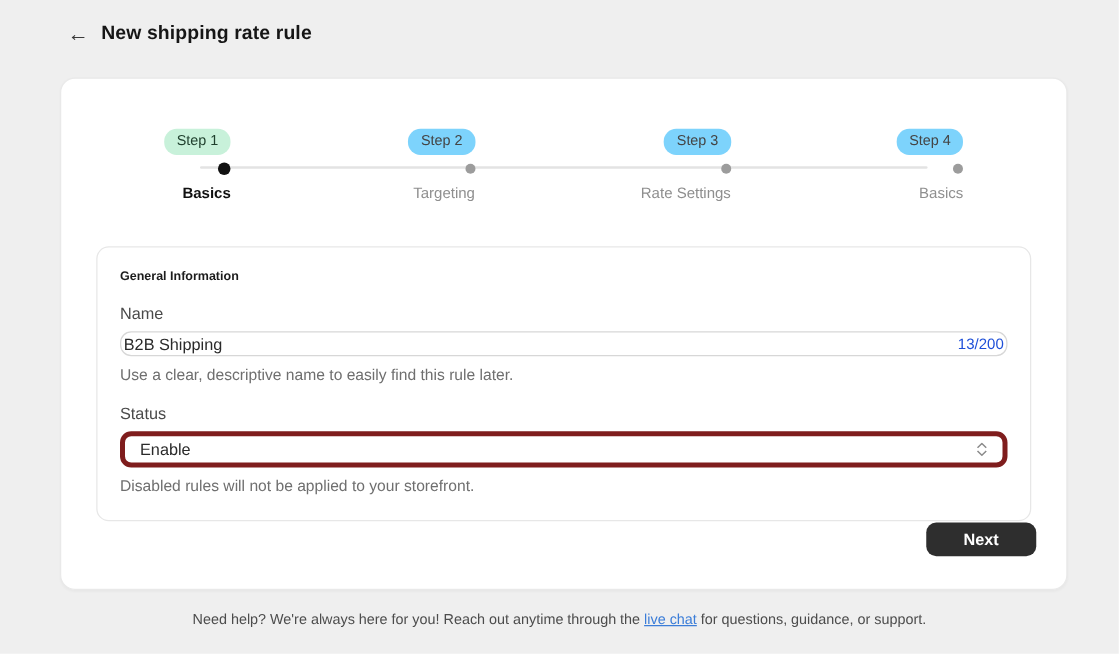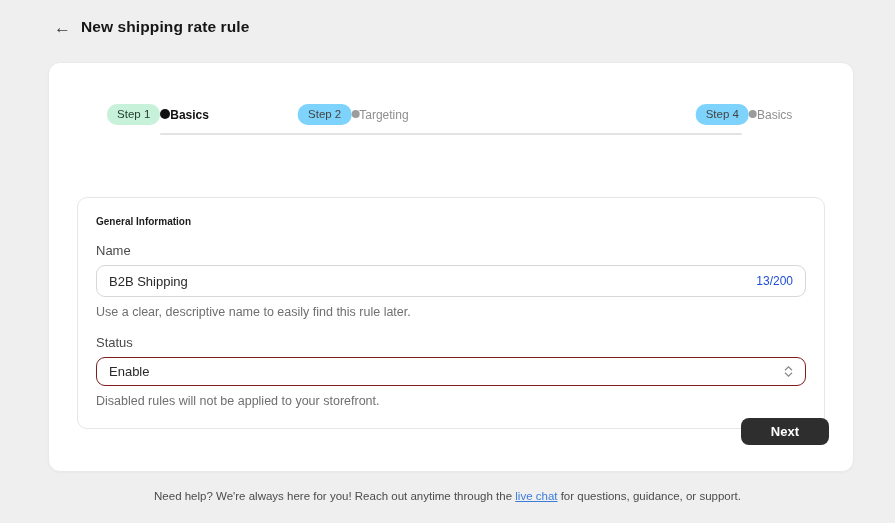--- a/index.html
+++ b/index.html
@@ -34,21 +34,21 @@
   
   .stepper {
     position:relative; width:586px; margin:40px auto 0 auto; height:58px;
   }
   .stepper-track {
     position:absolute; left:2px; right:2px; top:30px; height:2px;
     background:#e3e3e3; border-radius:2px;
   }
   .step {
     position:absolute; top:0; transform:translateX(-50%);
-    display:flex; flex-direction:row; align-items:center;
+    display:flex; flex-direction:column; align-items:flex-end;
   }
   .step-badge {
     font-size:11.5px; color:#444; background:#7dd3fc;
     padding:3px 10px; border-radius:10px; line-height:1.3;
     white-space:nowrap;
   }
   .step-dot {
     width:8px; height:8px; border-radius:50%; background:#9c9c9c;
     margin:7px 0 8px 0; position:relative; z-index:2;
   }
@@ -66,33 +66,33 @@
     padding:18px 18px 20px 18px;
     background:#fff;
   }
   .section-title { font-size:10px; font-weight:bold; color:#1c1c1c; }
 
   .field-label { font-size:13px; color:#4a4a4a; margin:16px 0 7px 0; }
 
   .input-wrap {
     display:flex; align-items:center;
     border:1px solid #d7d7d7; border-radius:9px;
-    height:32px; padding:0 12px; background:#fff;
+    height:20px; padding:0 2px; background:#fff;
   }
   .input-wrap input {
     border:none; outline:none; flex:1; font-size:13px; color:#2a2a2a;
     font-family:"Liberation Sans", sans-serif; background:transparent;
   }
   .char-counter { font-size:12px; color:#1d4ed8; margin-left:8px; }
 
   .helper-text { font-size:12.5px; color:#6f6f6f; margin-top:8px; }
 
   .select-wrap {
     display:flex; align-items:center; justify-content:space-between;
-    border:1px solid #7f1d1d; border-radius:9px;
+    border:4px solid #7f1d1d; border-radius:9px;
     height:29px; padding:0 12px; background:#fff; cursor:pointer;
   }
   .select-value { font-size:13px; color:#2a2a2a; }
   .select-chevron { display:flex; flex-direction:column; align-items:center; gap:1px; }
   .select-chevron svg { display:block; }
 
   
   .actions {
     position:absolute; right:24px; bottom:26px;
   }
@@ -127,20 +127,25 @@
       <span class="step-dot"></span>
       <span class="step-label">Basics</span>
     </div>
 
     <div class="step" style="left:33.333%">
       <span class="step-badge">Step 2</span>
       <span class="step-dot"></span>
       <span class="step-label">Targeting</span>
     </div>
 
+    <div class="step" style="left:66.667%">
+      <span class="step-badge">Step 3</span>
+      <span class="step-dot"></span>
+      <span class="step-label">Rate Settings</span>
+    </div>
 
     <div class="step" style="left:100%">
       <span class="step-badge">Step 4</span>
       <span class="step-dot"></span>
       <span class="step-label">Basics</span>
     </div>
   </div>
 
   <div class="inner-card">
     <div class="section-title">General Information</div>

